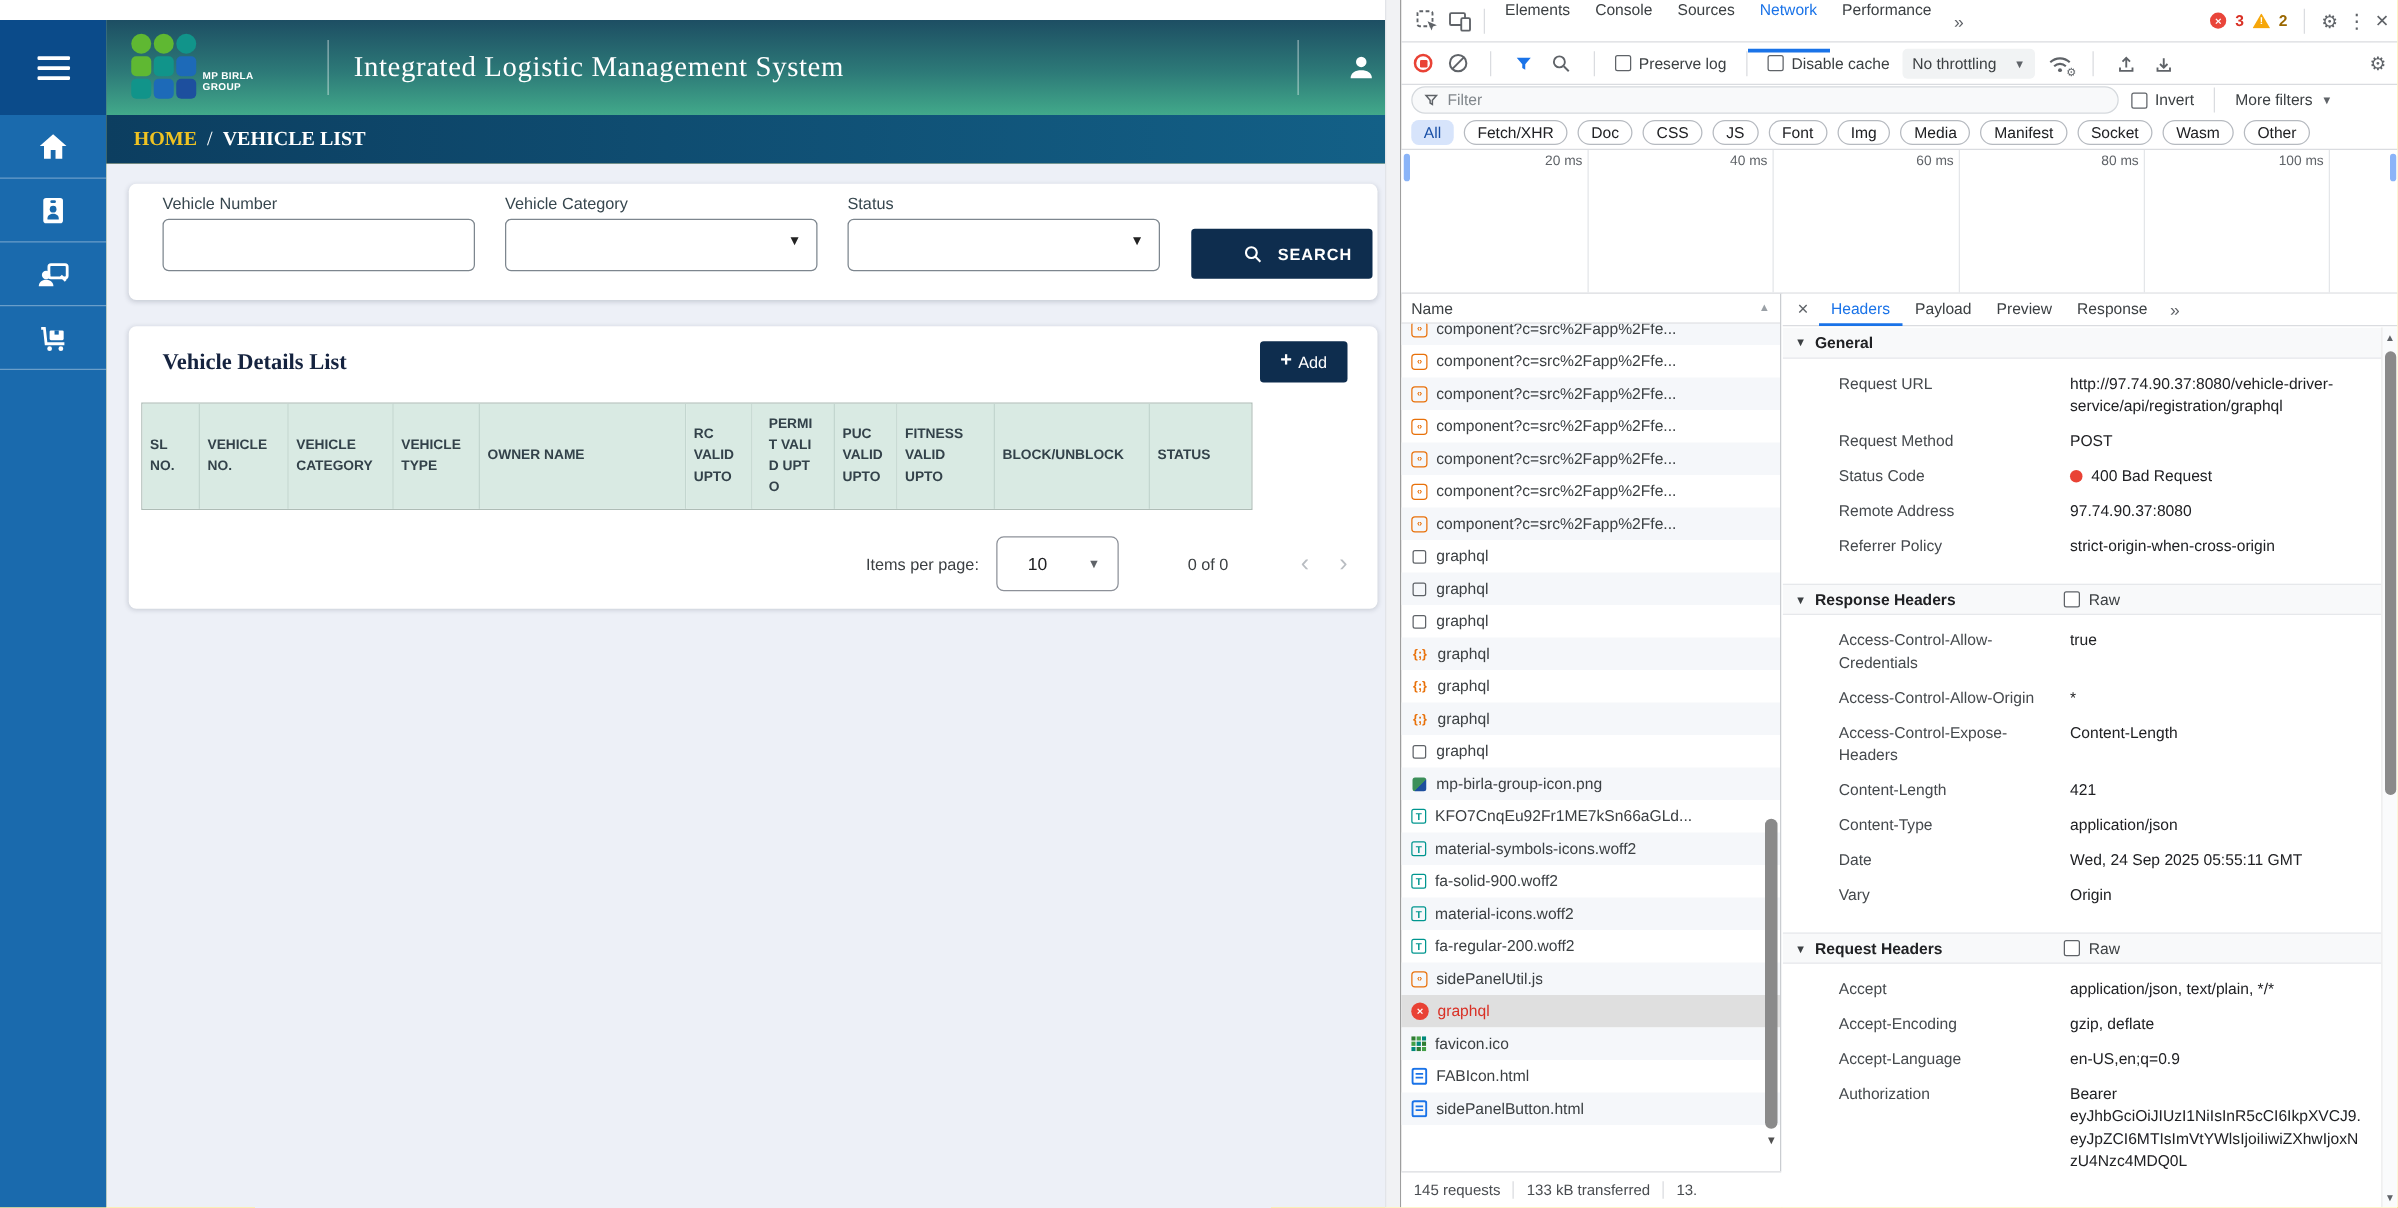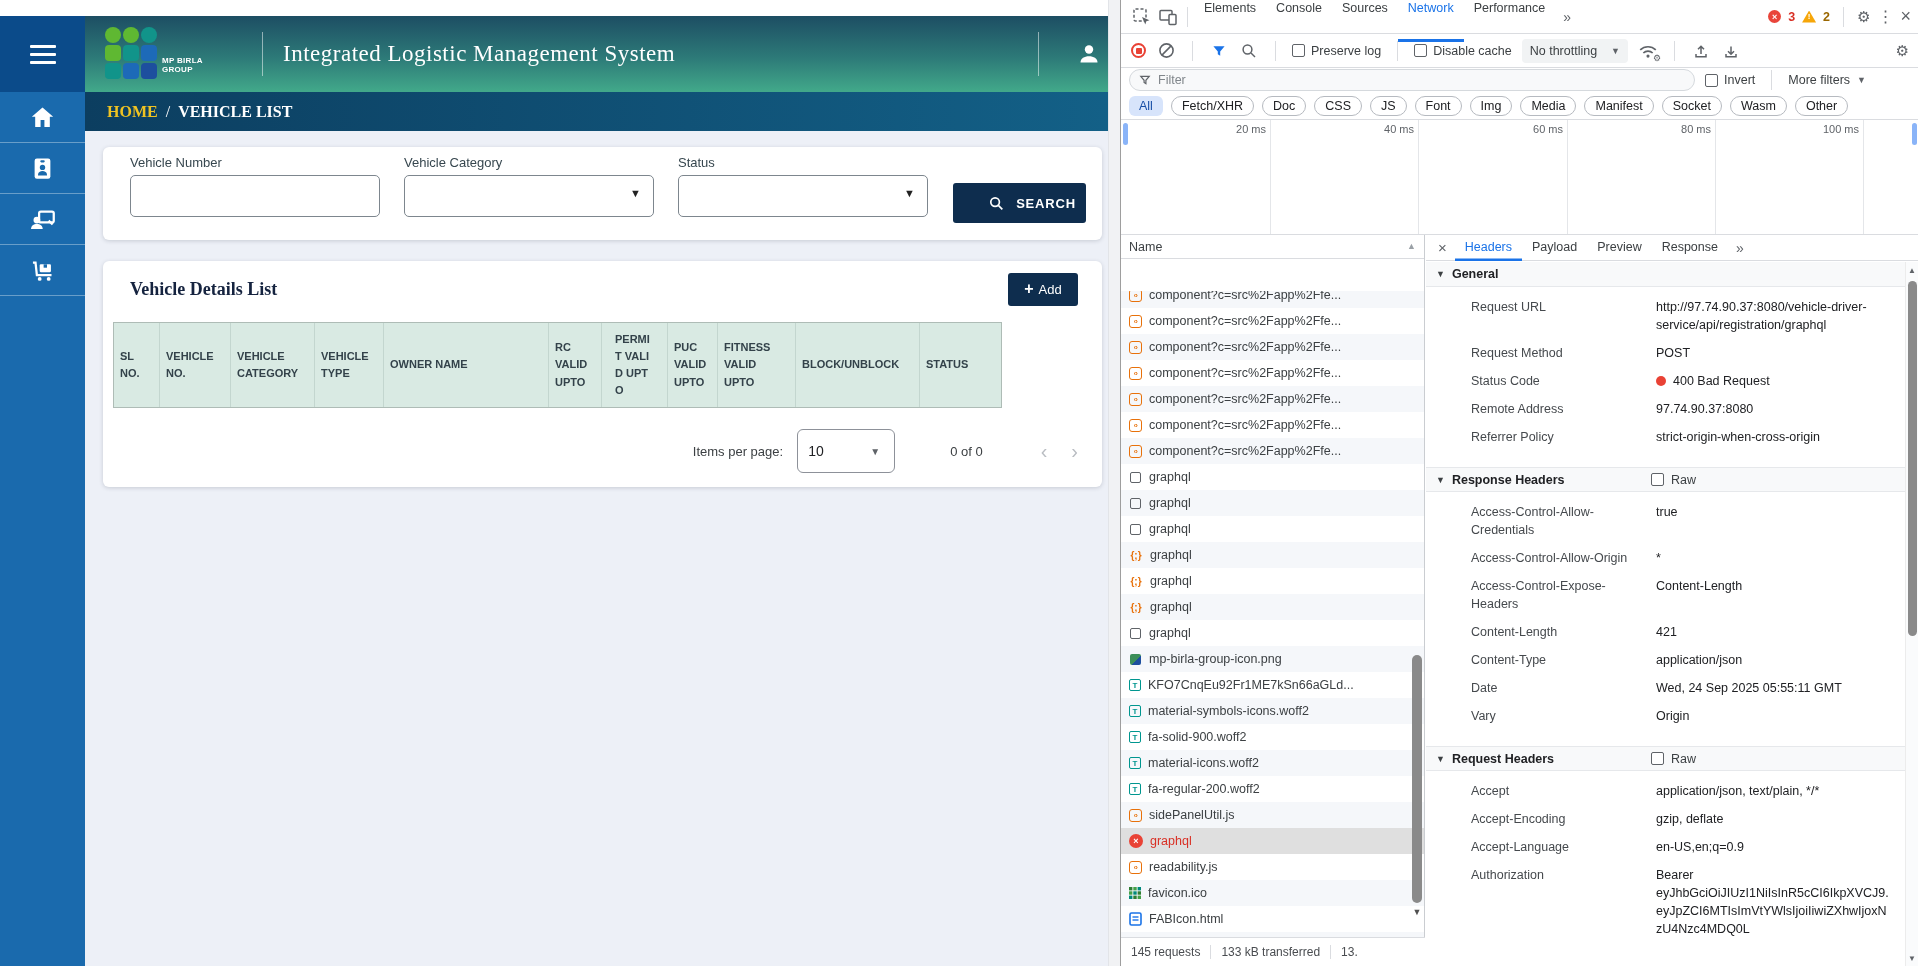--- a/index.html
+++ b/index.html
@@ -36,35 +36,35 @@
   .crumb .cur { color:#fff; }
 
   .main { position:absolute; left:85px; top:115px; width:1023px; height:851px; background:#edf0f7; }
   .card { position:absolute; background:#fff; border-radius:6px; box-shadow:0 1px 4px rgba(30,40,60,.18); }
   .search-card { left:18px; top:16px; width:999px; height:93px; }
   .fgroup { position:absolute; top:8px; width:250px; }
   .fgroup label { display:block; font-size:13px; color:#37474f; margin-bottom:5px; }
   .fbox { width:250px; height:42px; border:1px solid #7d868e; border-radius:5px; background:#fff; position:relative; }
   input.fbox { outline:none; padding:0 10px; font-size:14px; }
   .fbox .chev { position:absolute; right:12px; top:11px; font-size:11px; color:#222; }
-  .search-btn { position:absolute; left:850px; top:36px; width:133px; height:40px; background:#0e2d4e; border-radius:3px;
+  .search-btn { position:absolute; left:850px; top:36px; width:145px; height:40px; background:#0e2d4e; border-radius:3px;
     color:#fff; font-size:13px; font-weight:bold; letter-spacing:.8px; display:flex; align-items:center; justify-content:center; gap:12px; cursor:pointer;padding-left:26px; }
 
   .list-card { left:18px; top:130px; width:999px; height:226px; }
   .list-title { position:absolute; left:27px; top:18px; font-family:"Liberation Serif", serif; font-weight:bold; font-size:18px; color:#15233f; }
   .add-btn { position:absolute; right:24px; top:12px; width:70px; height:33px; background:#0e2d4e; border-radius:3px;
     color:#fff; font-size:13px; display:flex; align-items:center; justify-content:center; gap:5px; cursor:pointer; }
   .add-btn .plus { font-size:16px; font-weight:bold; margin-top:-1px; }
   .vtable { position:absolute; left:10px; top:61px; display:flex; border:1px solid #aebcb6; }
   .vth { background:#d9eae3; border-right:1px solid #c3d6cf; padding:6px 6px; font-size:11px; font-weight:bold;
     color:#33424a; display:flex; align-items:center; line-height:1.55; height:84px; word-wrap:break-word; overflow:hidden; }
   .vth:last-child { border-right:none; }
   .pager { position:absolute; right:24px; top:168px; display:flex; align-items:center; font-size:13px; color:#3c4043; }
   .pp-select { margin-left:14px; width:98px; height:44px; border:1px solid #8d9199; border-radius:6px;
-    display:flex; align-items:center; justify-content:space-between; padding:0 14px 0 10px; cursor:pointer; font-size:14px; color:#202124; }
+    display:flex; align-items:center; justify-content:space-between; padding:0 14px 0 24px; cursor:pointer; font-size:14px; color:#202124; }
   .pp-select .chev { color:#5f6368; font-size:10px; }
   .pp-range { margin-left:55px; }
   .pg-prev { margin-left:58px; } .pg-next { margin-left:24px; }
   .pg-prev,.pg-next { color:#b9bdc2; font-size:20px; cursor:default; }
 
   .page-scroll { position:absolute; left:1108px; top:0; width:12px; height:966px; background:#f1f2f4; border-left:1px solid #e2e4e8; }
 
   
   .devtools { position:absolute; left:1120px; top:0; width:798px; height:966px; background:#fff;
     border-left:1px solid #9e9e9e; font-size:12.5px; color:#3c4043; }
@@ -109,21 +109,21 @@
   .chip.active { border:none; border-radius:6px; background:#d7e4fb; padding:3px 10px; color:#174ea6; }
 
   .dt-timeline { position:absolute; left:0; top:120px; width:798px; height:115px; border-bottom:1px solid #dadce0; background:#fff; }
   .tick-line { position:absolute; top:0; bottom:0; width:1px; background:#e4e6e9; }
   .tick-label { position:absolute; top:3px; width:60px; text-align:right; font-size:11px; color:#5f6368; }
   .tl-handle { position:absolute; top:3px; width:5px; height:22px; background:#8ab4f8; border-radius:3px; }
 
   .name-pane { position:absolute; left:0; top:235px; width:304px; height:702px; border-right:1px solid #cacdd1; overflow:hidden; }
   .name-hdr { height:24px; border-bottom:1px solid #dadce0; display:flex; align-items:center; padding:0 8px; color:#3c4043; position:relative; }
   .sort-arrow { position:absolute; right:8px; top:6px; font-size:9px; color:#9aa0a6; }
-  .req-rows { position:absolute; top:24px; left:0; right:0; bottom:0; overflow:hidden;margin-top:32px; }
+  .req-rows { position:absolute; top:24px; left:0; right:0; bottom:0; overflow:hidden; }
   .req-row { height:26px; display:flex; align-items:center; gap:7px; padding:0 8px; cursor:pointer; white-space:nowrap; }
   .req-row:first-child { margin-top:-9px; }
   .req-row.stripe { background:#f5f7fa; }
   .req-row.selected { background:#dfdfdf; }
   .req-row.error .rname { color:#d93025; }
   .rname { overflow:hidden; text-overflow:ellipsis; }
   .ric { flex:none; display:flex; align-items:center; justify-content:center; }
   .ric-script { width:13px; height:13px; border:1.5px solid #e8710a; border-radius:3px; color:#e8710a; font-size:7px; font-weight:bold; letter-spacing:-.5px; }
   .ric-fetch { width:11px; height:11px; border:1.5px solid #5f6368; border-radius:2px; margin:0 1px; }
   .ric-json { color:#e8710a; font-weight:bold; font-size:10px; width:14px; }
@@ -536,24 +536,20 @@
             <span class="rname">fa-regular-200.woff2</span>
           </div>
         <div class="req-row stripe">
             <span class="ric ric-script">‹›</span>
             <span class="rname">sidePanelUtil.js</span>
           </div>
         <div class="req-row selected error">
             <span class="ric ric-error">×</span>
             <span class="rname">graphql</span>
           </div>
-        <div class="req-row">
-            <span class="ric ric-script">‹›</span>
-            <span class="rname">readability.js</span>
-          </div>
         <div class="req-row stripe">
           <span class="ric">
               <svg width="12" height="12" viewBox="0 0 12 12">
                 <rect x="0" y="0" width="3.4" height="3.4" fill="#2e7d32"></rect>
                 <rect x="4.3" y="0" width="3.4" height="3.4" fill="#43a047"></rect>
                 <rect x="8.6" y="0" width="3.4" height="3.4" fill="#00897b"></rect>
                 <rect x="0" y="4.3" width="3.4" height="3.4" fill="#43a047"></rect>
                 <rect x="4.3" y="4.3" width="3.4" height="3.4" fill="#00897b"></rect>
                 <rect x="8.6" y="4.3" width="3.4" height="3.4" fill="#2e7d32"></rect>
                 <rect x="0" y="8.6" width="3.4" height="3.4" fill="#00897b"></rect>

